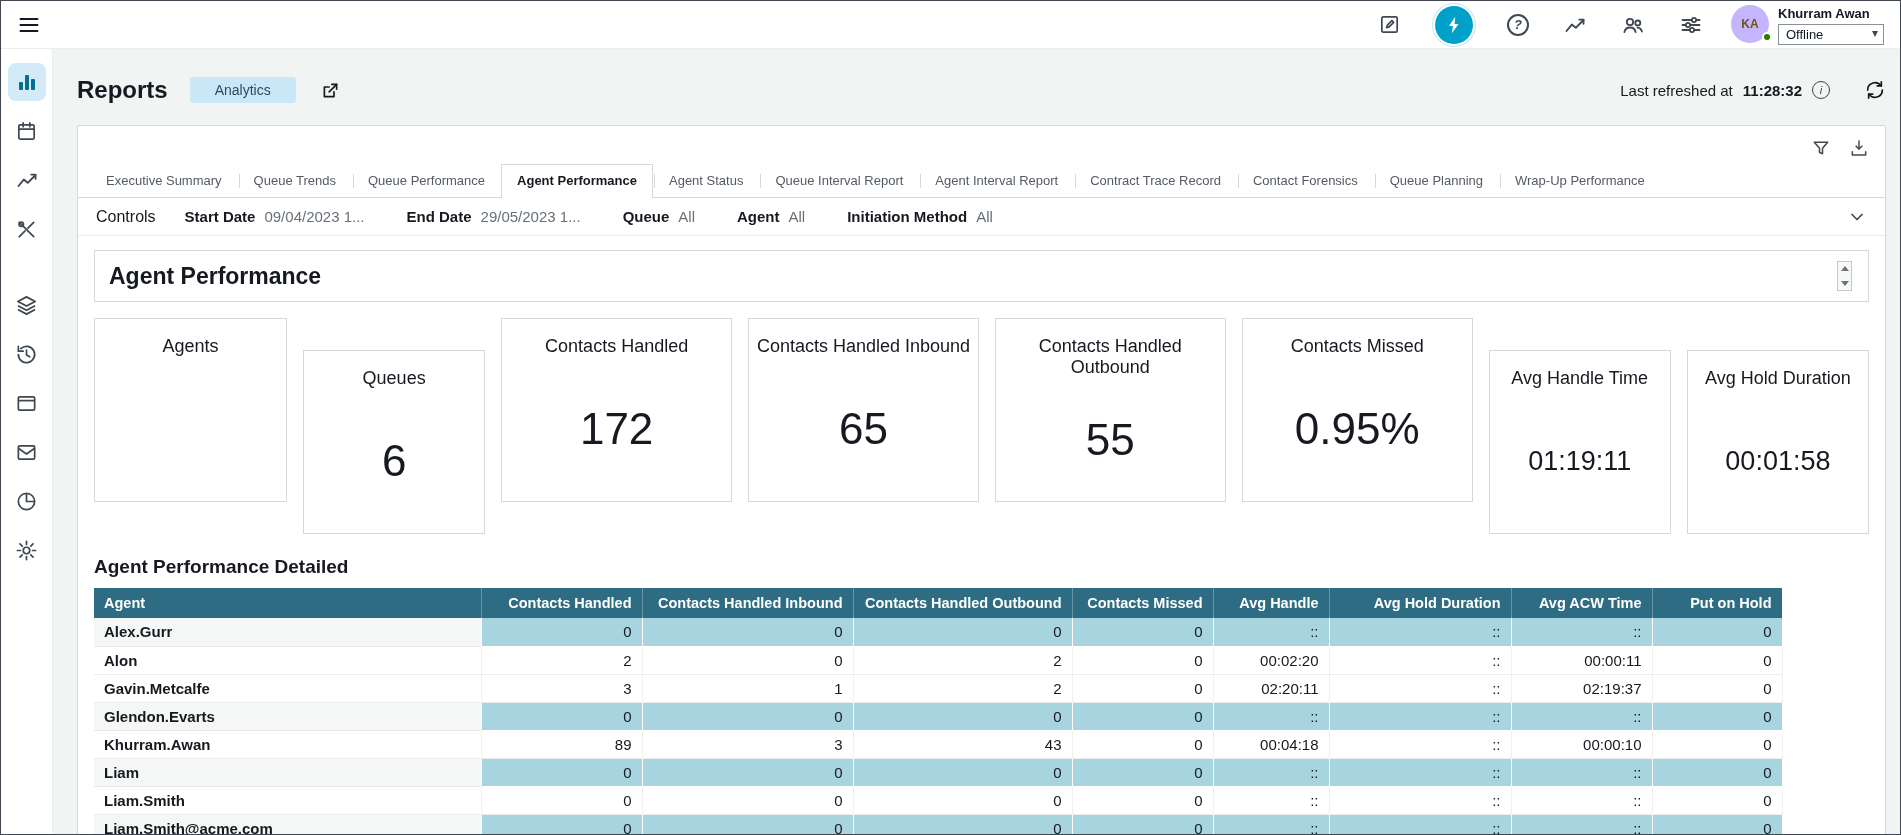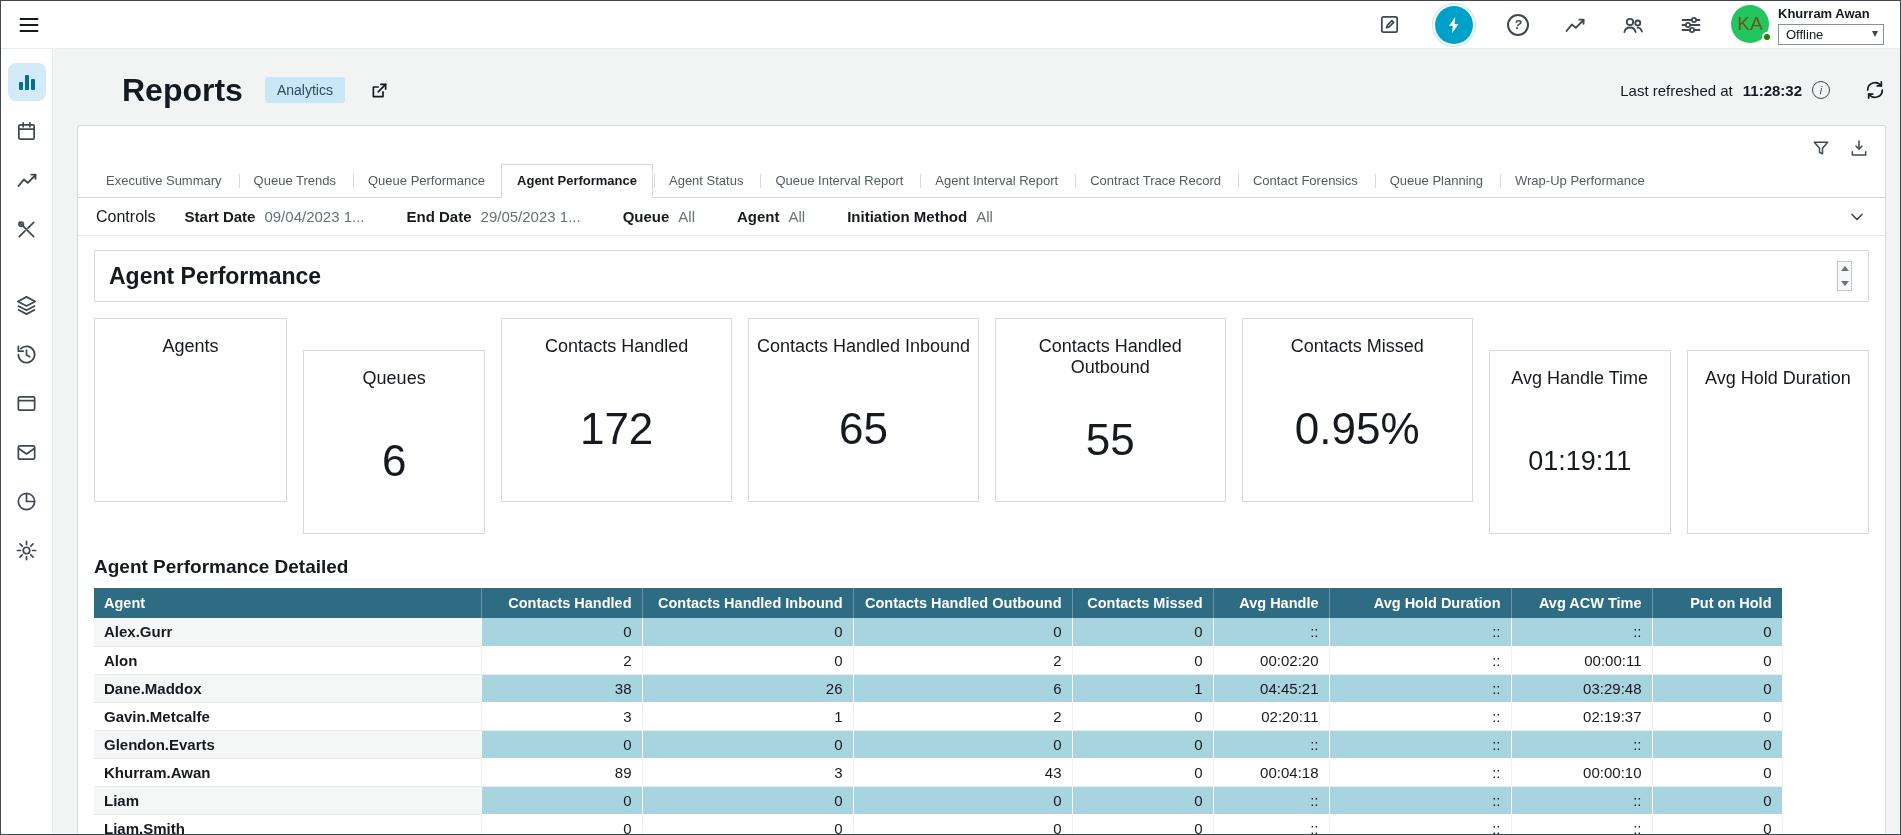--- a/index.html
+++ b/index.html
@@ -23,22 +23,22 @@
     display:flex; align-items:center; justify-content:center;
     box-shadow:0 0 0 2px #fff, 0 0 0 3px #bfe5f2;
   }
   .circle-glyph{
     width:22px; height:22px; border:2px solid #3f4850; border-radius:50%;
     display:flex; align-items:center; justify-content:center;
     font-weight:700; font-size:13px; color:#3f4850; font-style:normal;
   }
   .user{ display:flex; align-items:flex-start; gap:9px; margin-left:28px; }
   .avatar{
-    width:38px; height:38px; border-radius:50%; background:#22c55e; color:#6b5616;
-    font-weight:400; font-size:19px; display:flex; align-items:center; justify-content:center;
+    width:38px; height:38px; border-radius:50%; background:#c4b5fd; color:#6b5616;
+    font-weight:700; font-size:12px; display:flex; align-items:center; justify-content:center;
     position:relative; flex:none;
   }
   .status-dot{ position:absolute; right:-3px; bottom:1px; width:10px; height:10px; background:#1d8102; border:2px solid #fff; border-radius:50%; }
   .user-col{ display:flex; flex-direction:column; gap:3px; padding-top:1px; }
   .user-name{ font-size:13px; font-weight:700; }
   .status-select{
     position:relative; border:1px solid #879196; background:#fff; font-size:13px;
     padding:2px 20px 2px 7px; min-width:106px; cursor:pointer; color:#16191f;
   }
   .status-select .caret{ position:absolute; right:5px; top:1px; font-size:12px; color:#424650; }
@@ -49,24 +49,24 @@
     border-right:1px solid #eaeded; display:flex; flex-direction:column; align-items:center;
     padding-top:14px; gap:11px; z-index:10;
   }
   .side-btn{ width:38px; height:38px; border-radius:8px; display:flex; align-items:center; justify-content:center; color:#3f4850; cursor:pointer; background:none; border:none; }
   .side-btn.active{ background:#d2ebf7; color:#066f8f; }
   .side-gap{ height:16px; flex:none; }
 
   
   .main{ position:absolute; top:48px; left:52px; right:0; bottom:0; overflow:hidden; padding:18px 14px 0 24px; }
   .header-row{ display:flex; align-items:center; height:46px; margin-bottom:12px; }
-  .page-title{ font-size:32px; font-weight:700; color:#131a22;margin-left:45px; }
+  .page-title{ font-size:24px; font-weight:700; color:#131a22; }
   .badge{
     margin-left:22px; background:#c9e7f6; color:#2c4a63; font-size:14px; font-weight:400;
-    padding:5px 12px; border-radius:3px;
+    padding:5px 25px; border-radius:3px;
   }
   .extlink{ margin-left:24px; color:#16191f; }
   .refresh-block{ margin-left:auto; display:flex; align-items:center; gap:10px; font-size:15px; color:#16191f; }
   .refresh-time{ font-weight:700; }
   .refresh-icon{ margin-left:24px; color:#16191f; }
 
   
   .panel{ background:#fff; border:1px solid #d5d9d9; border-radius:2px; height:760px; overflow:hidden; }
   .panel-tools{ display:flex; justify-content:flex-end; gap:18px; padding:8px 16px 0; height:36px; align-items:center; color:#16191f; }
 
@@ -390,20 +390,23 @@
               </div>
             </div>
             <div class="card">
               <div class="lbl">Avg Handle Time</div>
               <div class="valwrap">
                 <div class="val small">01:19:11</div>
               </div>
             </div>
             <div class="card">
               <div class="lbl">Avg Hold Duration</div>
+              <div class="valwrap">
+                <div class="val small">00:01:58</div>
+              </div>
             </div>
           </div>
 
         <div class="detail-title">Agent Performance Detailed</div>
 
         <table class="tbl">
           <colgroup>
             <col style="width:387px">
               <col style="width:161px">
               <col style="width:211px">
@@ -443,31 +446,20 @@
                 <td class="name">Alon</td>
                 <td>2</td>
                 <td>0</td>
                 <td>2</td>
                 <td>0</td>
                 <td>00:02:20</td>
                 <td>::</td>
                 <td>00:00:11</td>
                 <td>0</td>
               </tr>
-              <tr class="alt">
-                <td class="name">Dane.Maddox</td>
-                <td>38</td>
-                <td>26</td>
-                <td>6</td>
-                <td>1</td>
-                <td>04:45:21</td>
-                <td>::</td>
-                <td>03:29:48</td>
-                <td>0</td>
-              </tr>
               <tr>
                 <td class="name">Gavin.Metcalfe</td>
                 <td>3</td>
                 <td>1</td>
                 <td>2</td>
                 <td>0</td>
                 <td>02:20:11</td>
                 <td>::</td>
                 <td>02:19:37</td>
                 <td>0</td>

